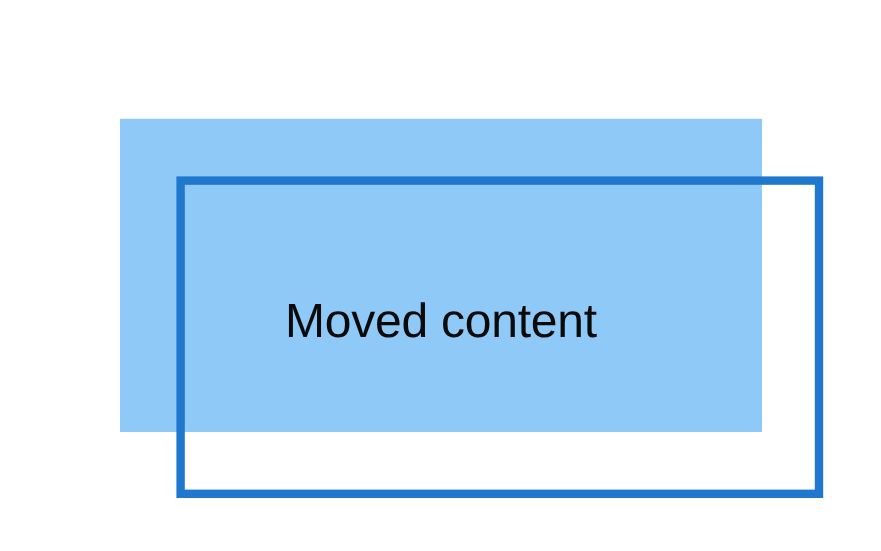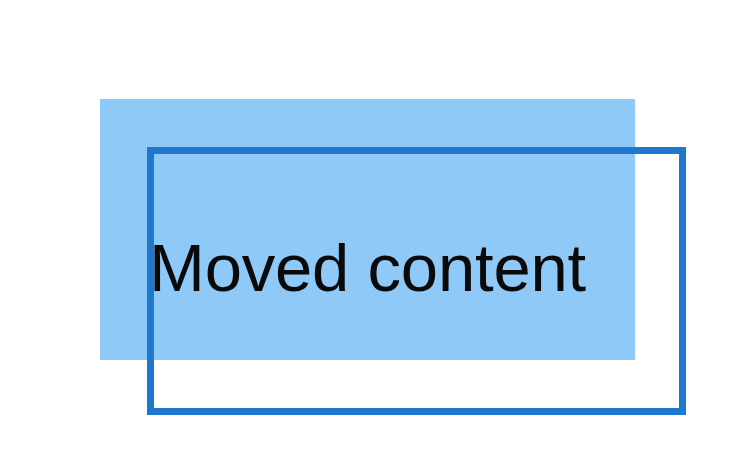--- a/index.html
+++ b/index.html
@@ -36,21 +36,21 @@
     position: absolute;
     left: 100px;
     top: 99px;
     width: 535px;
     height: 337px;
     display: flex;
     align-items: center;
     justify-content: center;
     color: #0a0a0a;
     font-family: "Liberation Sans", sans-serif;
-    font-size: 67px;
+    font-size: 40px;
     font-weight: 400;
     letter-spacing: -0.2px;
     line-height: 1;
     white-space: nowrap;
     user-select: none;
   }
 
   
   .drop-target-outline {
     position: absolute;

